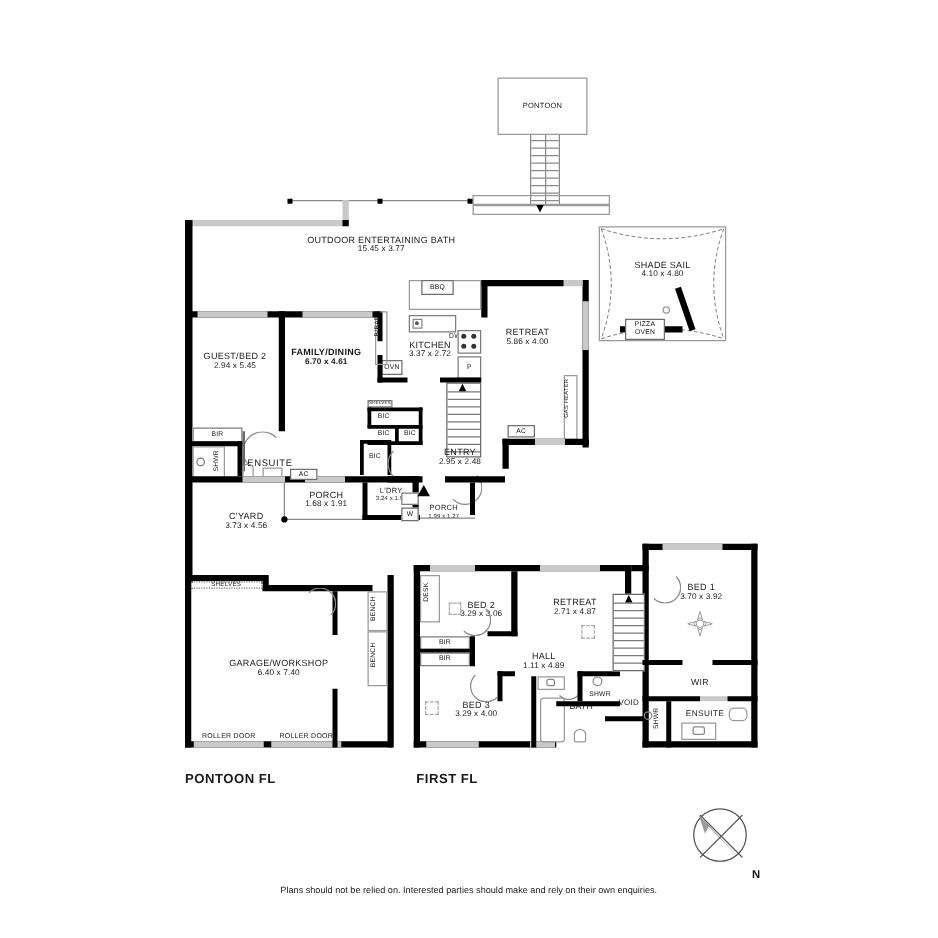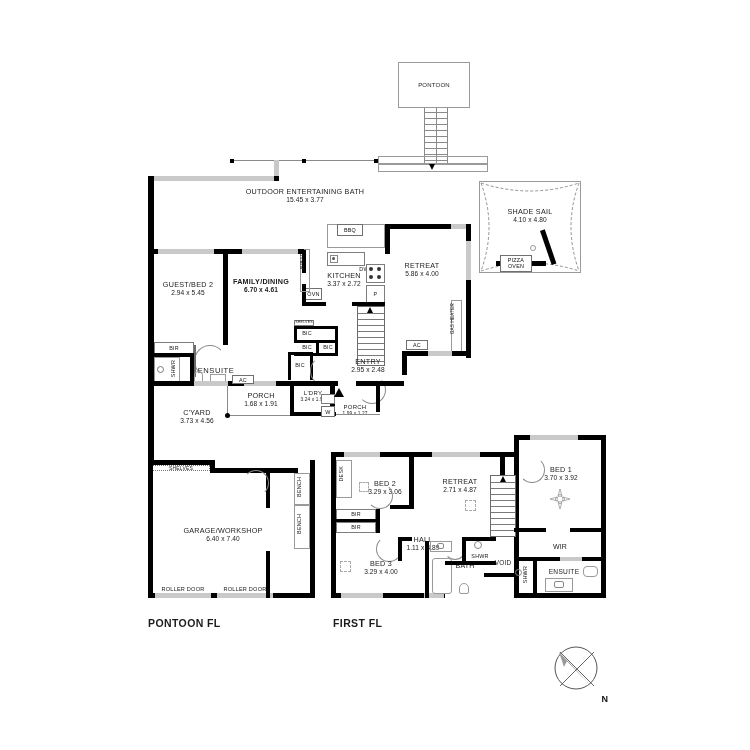--- a/index.html
+++ b/index.html
@@ -442,21 +442,21 @@
     <div class="tiny" style="left:336px; top:524px; width:40px;">BIR</div>
     <div class="wall" style="left:376px; top:509px; width:4px; height:24px;"></div>
     <div class="wall" style="left:336px; top:519px; width:44px; height:3px;"></div>
 
     <div class="rlabel" style="left:425px; top:478px; width:70px;">
       <div class="rname">RETREAT</div>
       <div class="rdim">2.71 x 4.87</div>
     </div>
     <div style="position:absolute; left:465px; top:500px; width:11px; height:11px; border:1px dashed #aaa;"></div>
 
-    <div class="rlabel" style="left:392px; top:521px; width:62px;margin-top:15px;">
+    <div class="rlabel" style="left:404px; top:521px; width:62px;">
       <div class="rname">HALL</div>
       <div class="rdim">1.11 x 4.89</div>
     </div>
     <div class="wall" style="left:398px; top:537px; width:14px; height:4px;"></div>
     <div class="wall" style="left:398px; top:537px; width:4px; height:24px;"></div>
     <div class="door bl" style="left:376px; top:536px; width:26px; height:26px;"></div>
     <div class="door br" style="left:444px; top:538px; width:22px; height:22px;"></div>
 
     <div class="rlabel" style="left:348px; top:560px; width:66px;">
       <div class="rname">BED 3</div>
@@ -527,15 +527,16 @@
       <circle cx="28" cy="26" r="21" fill="none" stroke="#555" stroke-width="1"></circle>
       <line x1="12" y1="10" x2="46" y2="44" stroke="#555" stroke-width="0.9"></line>
       <line x1="46" y1="10" x2="12" y2="44" stroke="#555" stroke-width="0.9"></line>
       <polygon points="11,10 44,45 19,19" fill="#111"></polygon>
       <polygon points="11,10 19,19 16,25" fill="#9a9a9a"></polygon>
     </svg>
     <span class="nlab">N</span>
   </div>
 
   <div id="disclaimer">
+    <div>Plans should not be relied on. Interested parties should make and rely on their own enquiries.</div>
   </div>
 
 </div>
 
 </body></html>

